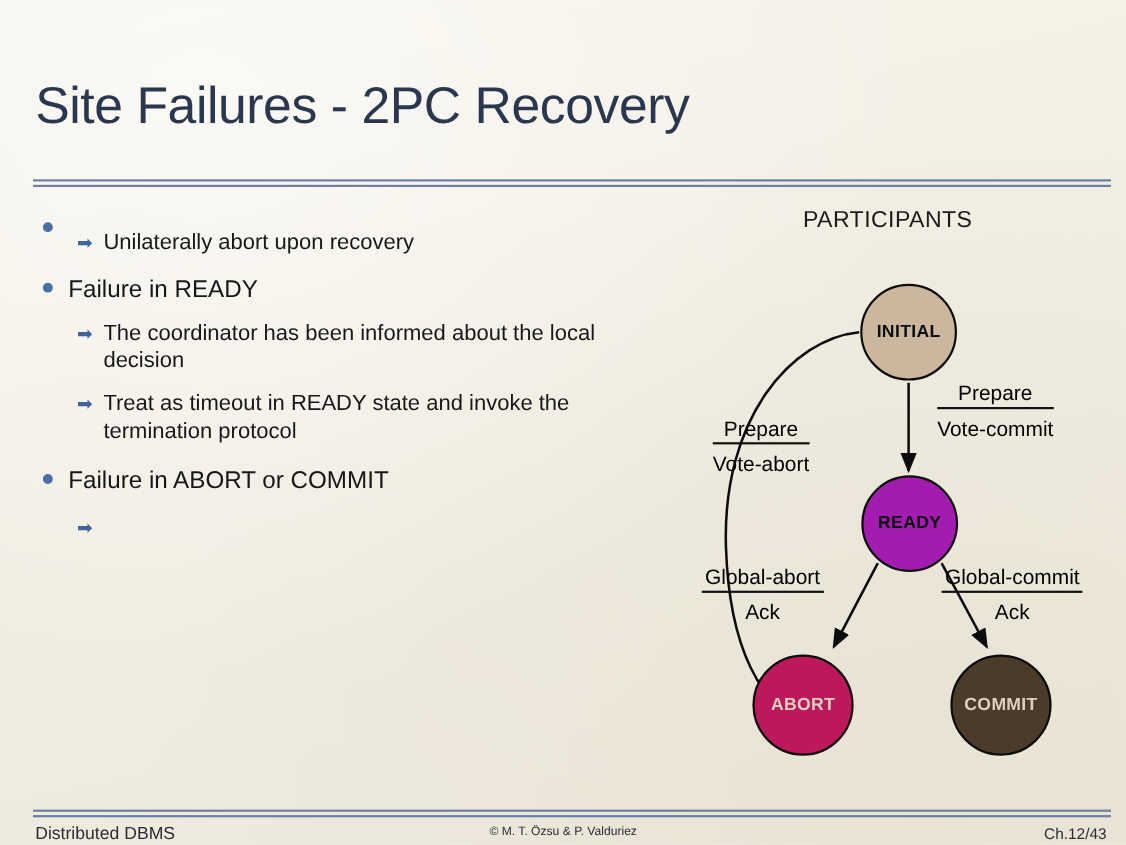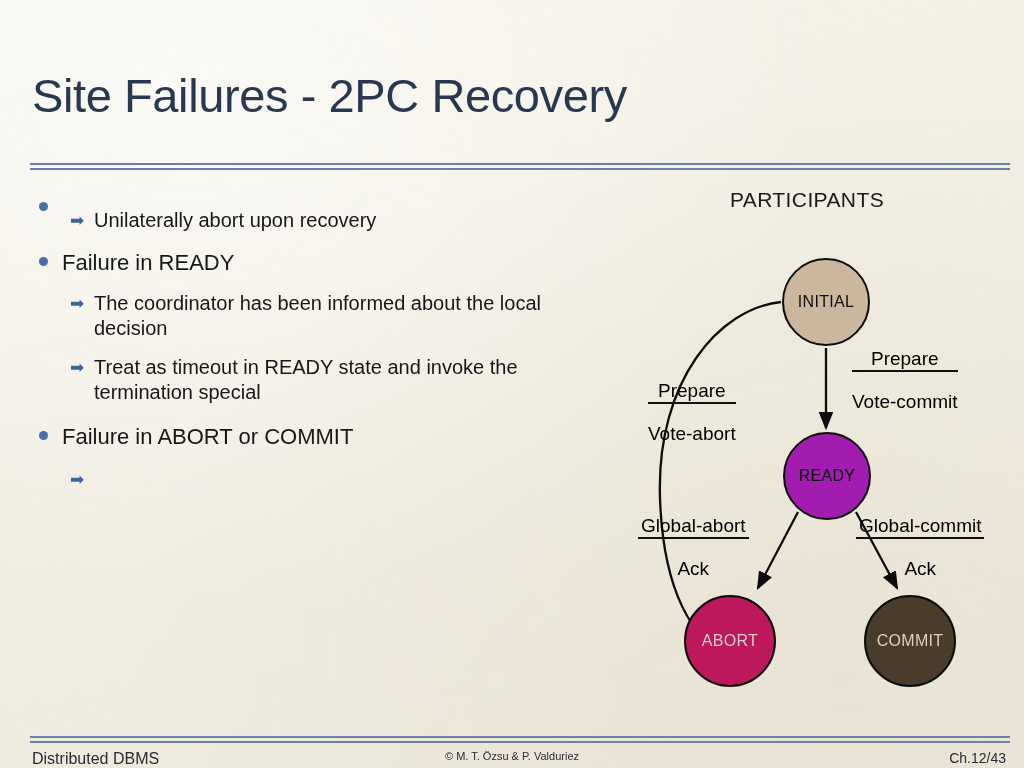--- a/index.html
+++ b/index.html
@@ -125,40 +125,40 @@
     height: 520px;
   }
 
   .node {
     position: absolute;
     border-radius: 50%;
     border: 2.5px solid #0c0c0c;
     display: flex;
     align-items: center;
     justify-content: center;
-    font-weight: normal;
+    font-weight: bold;
     font-size: 16px;
     letter-spacing: 0.3px;
   }
   .node.initial { left: 182px; top: 78px;  width: 88px; height: 88px; background: #cbb79d; color: #0d0d0d; }
   .node.ready   { left: 183px; top: 252px; width: 88px; height: 88px; background: #a21caf; color: #0d0d0d; }
   .node.abort   { left: 84px; top: 415px; width: 92px; height: 92px; background: #be185d; color: #ddd2bd; }
   .node.commit  { left: 264px; top: 415px; width: 92px; height: 92px; background: #4a3b2a; color: #ddd2bd; }
 
   
   .frac {
     position: absolute;
     font-size: 19px;
     color: #000000;
     line-height: 1.12;
     text-align: center;
     white-space: nowrap;
   }
   .frac .num { display: block; border-bottom: 2px solid #111; padding: 0 3px 1px; }
-  .frac .den { display: block; padding-top: 19px; }
+  .frac .den { display: block; padding-top: 8px; }
 
   .frac.prep-commit { left: 252px; top: 168px; }
   .frac.prep-abort  { left: 48px;  top: 200px; }
   .frac.g-abort     { left: 38px;  top: 335px; }
   .frac.g-commit    { left: 256px; top: 335px; }
 
   
   .footer-rule {
     position: absolute;
     left: 30px;
@@ -209,21 +209,21 @@
       <span>Failure in READY</span>
     </div>
 
     <div class="l2 sp-c">
       <span class="arrow">➡</span>
       <span>The coordinator has been informed about the local decision</span>
     </div>
 
     <div class="l2 sp-c">
       <span class="arrow">➡</span>
-      <span>Treat as timeout in READY state and invoke the termination special</span>
+      <span>Treat as timeout in READY state and invoke the termination protocol</span>
     </div>
 
     <div class="l1 sp-d">
       <span class="dot"></span>
       <span>Failure in ABORT or COMMIT</span>
     </div>
 
     <div class="l2 sp-e">
       <span class="arrow">➡</span>
     </div>

